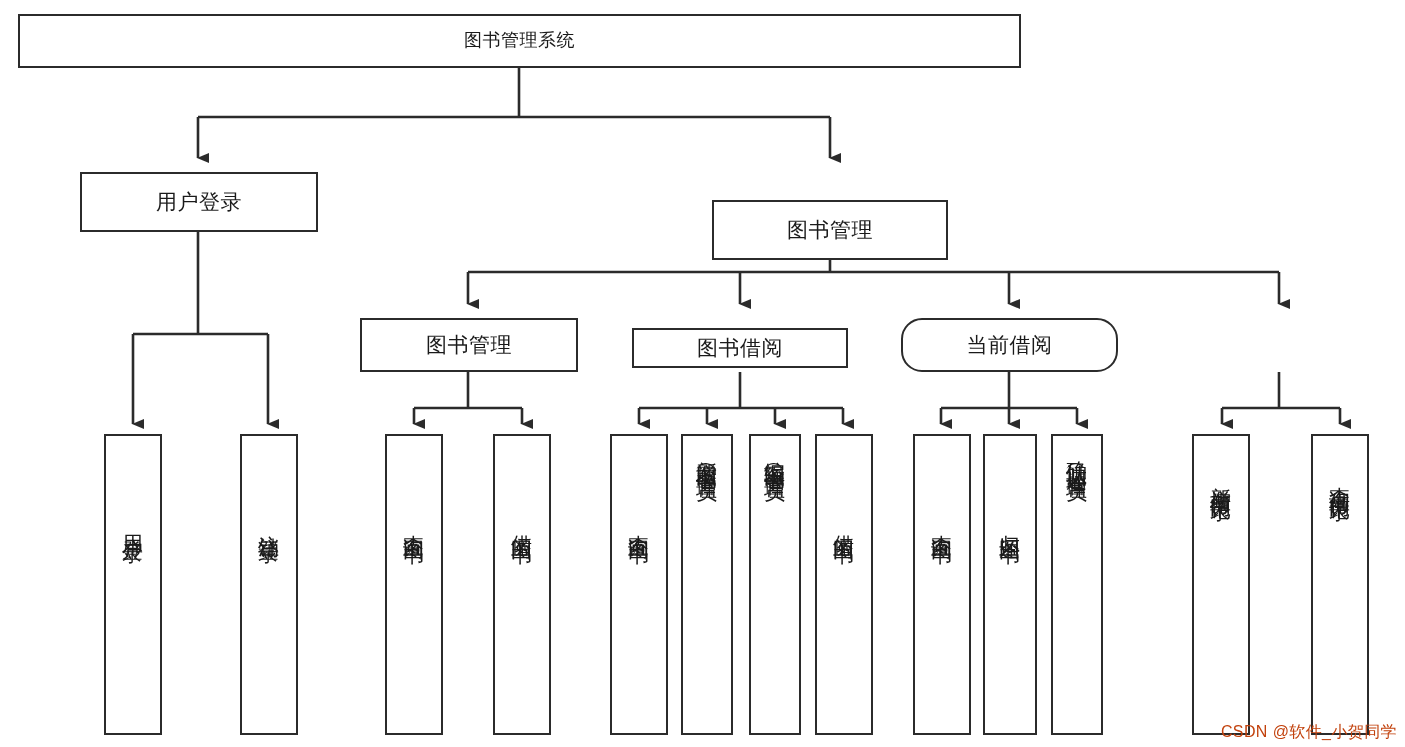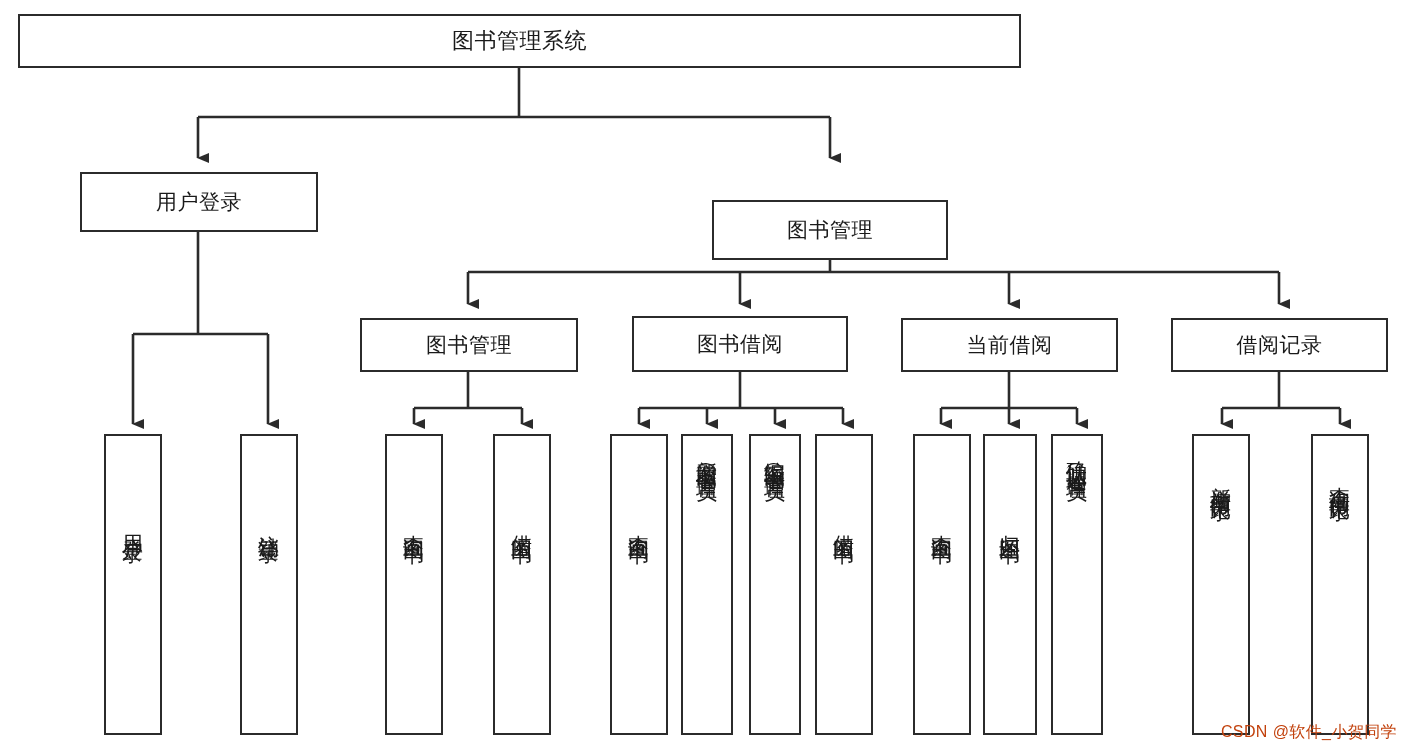--- a/index.html
+++ b/index.html
@@ -42,21 +42,21 @@
     text-align: center;
     line-height: 1.18;
     letter-spacing: 0.5px;
   }
   
   .node.horiz .label {
     font-size: 21px;
     writing-mode: horizontal-tb;
   }
   .node.root .label {
-    font-size: 22px;
+    font-size: 18px;
   }
   
   .node.vert {
     align-items: flex-start;
     justify-content: center;
     padding-top: 0;
   }
   .node.vert .label {
     writing-mode: vertical-rl;
     text-orientation: upright;
@@ -142,31 +142,28 @@
   </div>
 
   <div class="node horiz" style="left:712px; top:172px; width:236px; height:60px;margin-top:28px;">
     <span class="label">图书管理</span>
   </div>
 
   <div class="node horiz" style="left:360px; top:318px; width:218px; height:54px;">
     <span class="label">图书管理</span>
   </div>
 
-  <div class="node horiz" style="left:632px; top:316px; width:216px; height:56px;">
+  <div class="node horiz" style="left:632px; top:328px; width:216px; height:40px;">
     <span class="label">图书借阅</span>
   </div>
 
-  <div class="node horiz" style="left:901px; top:318px; width:217px; height:54px;">
+  <div class="node horiz" style="left:901px; top:318px; width:217px; height:54px;border-radius:21px;">
     <span class="label">当前借阅</span>
   </div>
 
-  <div class="node horiz" style="left:1171px; top:318px; width:217px; height:54px;">
-    <span class="label">借阅记录</span>
-  </div>
 
   <div class="node vert" style="left:104px; top:434px; width:58px; height:301px; padding-top:82px;">
     <span class="label">用户登录</span>
   </div>
 
   <div class="node vert" style="left:240px; top:434px; width:58px; height:301px; padding-top:82px;">
     <span class="label">注销登录</span>
   </div>
 
   <div class="node vert" style="left:385px; top:434px; width:58px; height:301px; padding-top:82px;">

